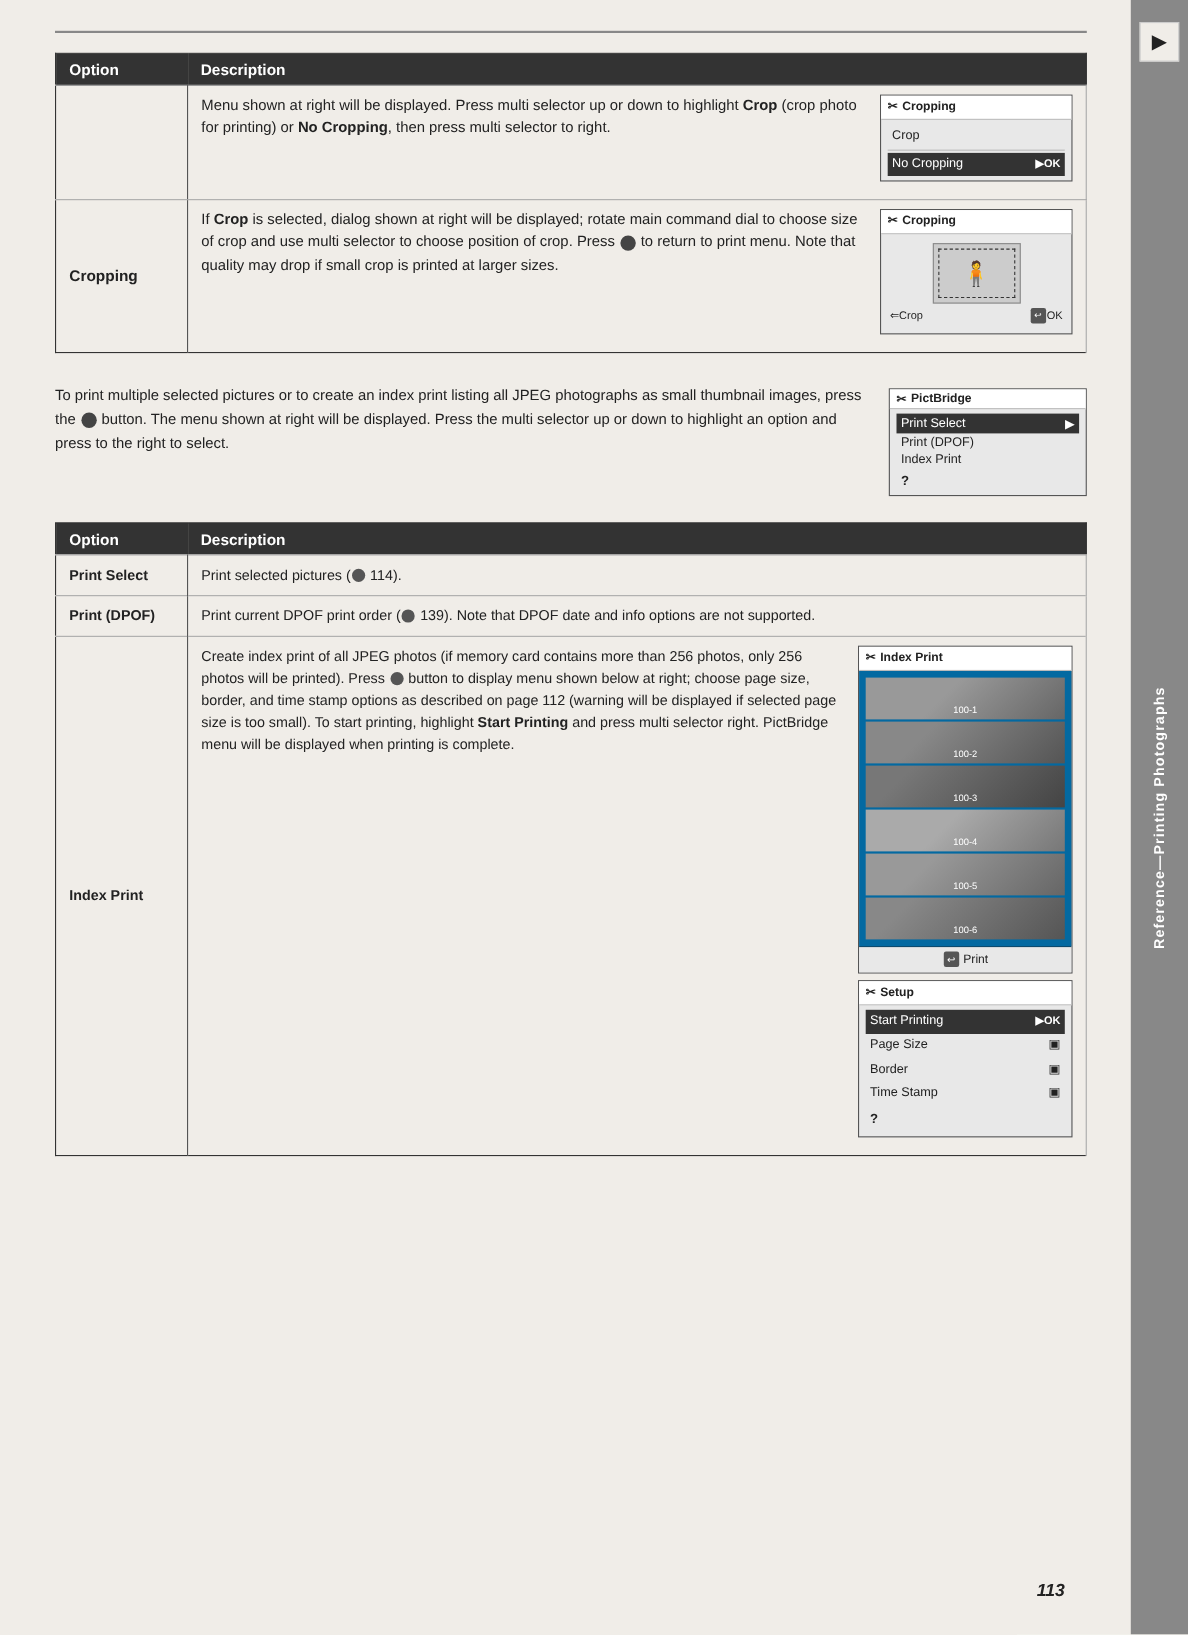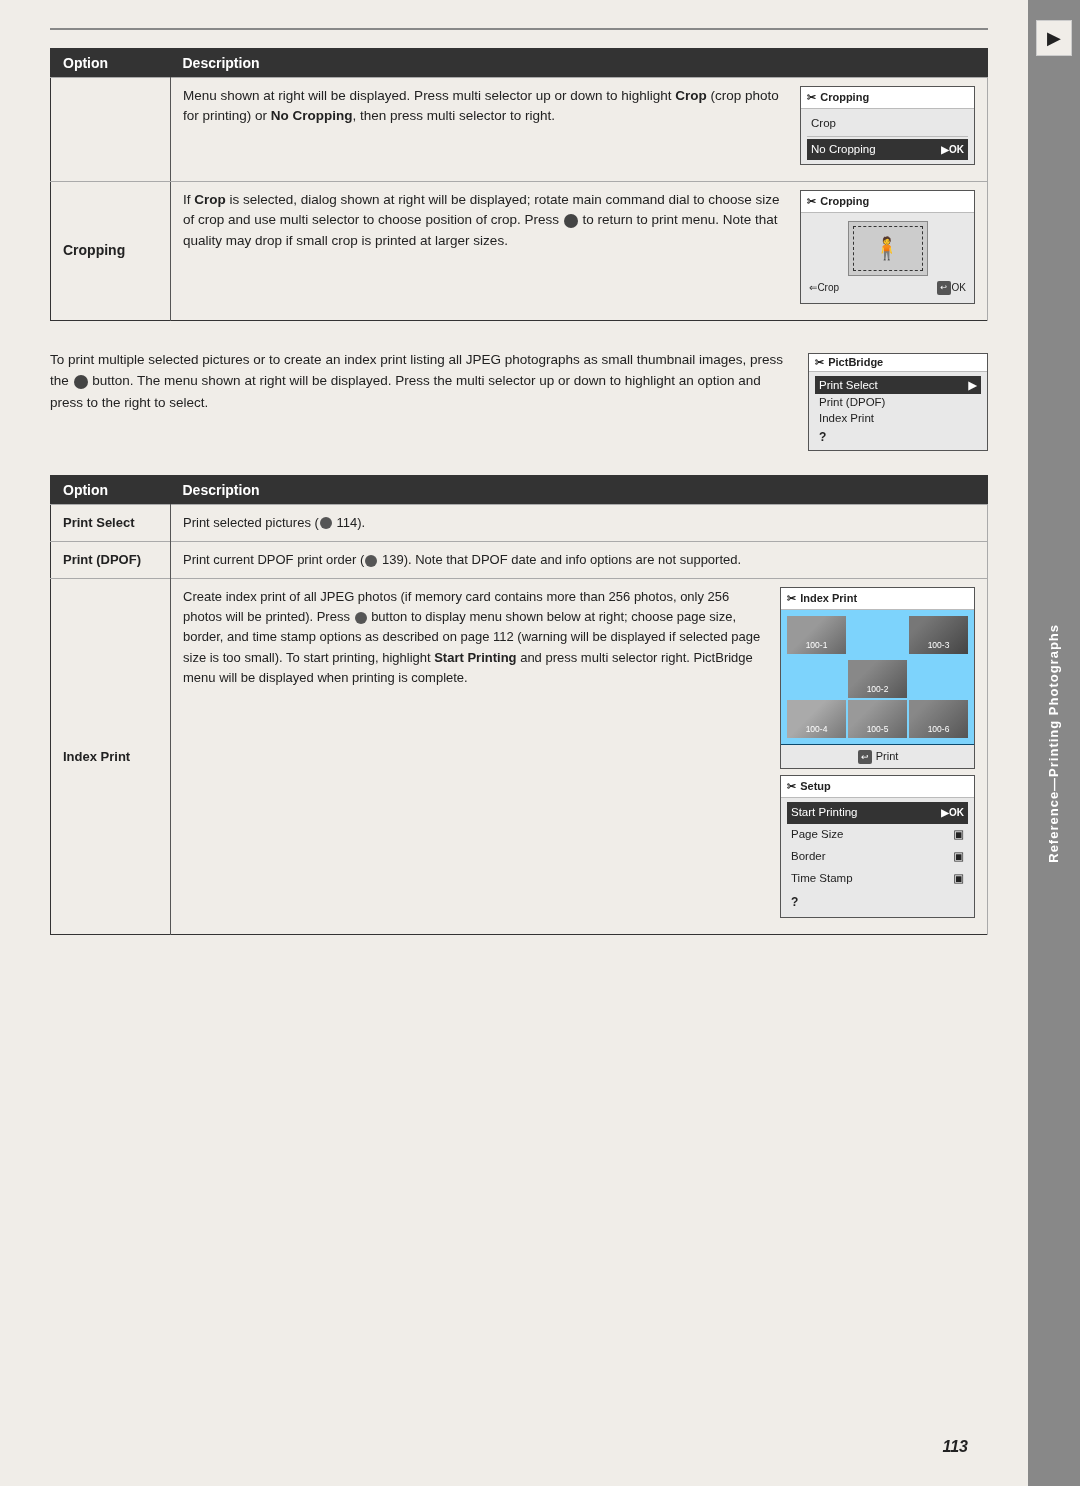--- a/index.html
+++ b/index.html
@@ -209,43 +209,42 @@
     }
     .index-screen-top {
       border: 1.5px solid #555;
       background: #ddd;
       width: 195px;
       font-size: 11px;
       margin-bottom: 6px;
     }
     .index-grid {
       display: grid;
-      grid-template-columns: 1fr 1fr 1fr;
+      grid-template-columns: 1fr;
       gap: 2px;
       padding: 6px;
-      background: #7dd3fc;
+      background: #0369a1;
     }
     .index-thumb {
       background: #888;
       height: 38px;
       display: flex;
       align-items: flex-end;
       justify-content: center;
       font-size: 9px;
       color: #fff;
       padding-bottom: 2px;
       position: relative;
       overflow: hidden;
     }
     .index-thumb-1 {
       background: linear-gradient(135deg, #999 40%, #666 100%);
     }
     .index-thumb-2 {
       background: linear-gradient(135deg, #888 30%, #555 100%);
-      margin-top: 44px;
     }
     .index-thumb-3 {
       background: linear-gradient(135deg, #777 20%, #444 100%);
     }
     .index-thumb-4 {
       background: linear-gradient(135deg, #aaa 40%, #777 100%);
     }
     .index-thumb-5 {
       background: linear-gradient(135deg, #999 30%, #666 100%);
     }

